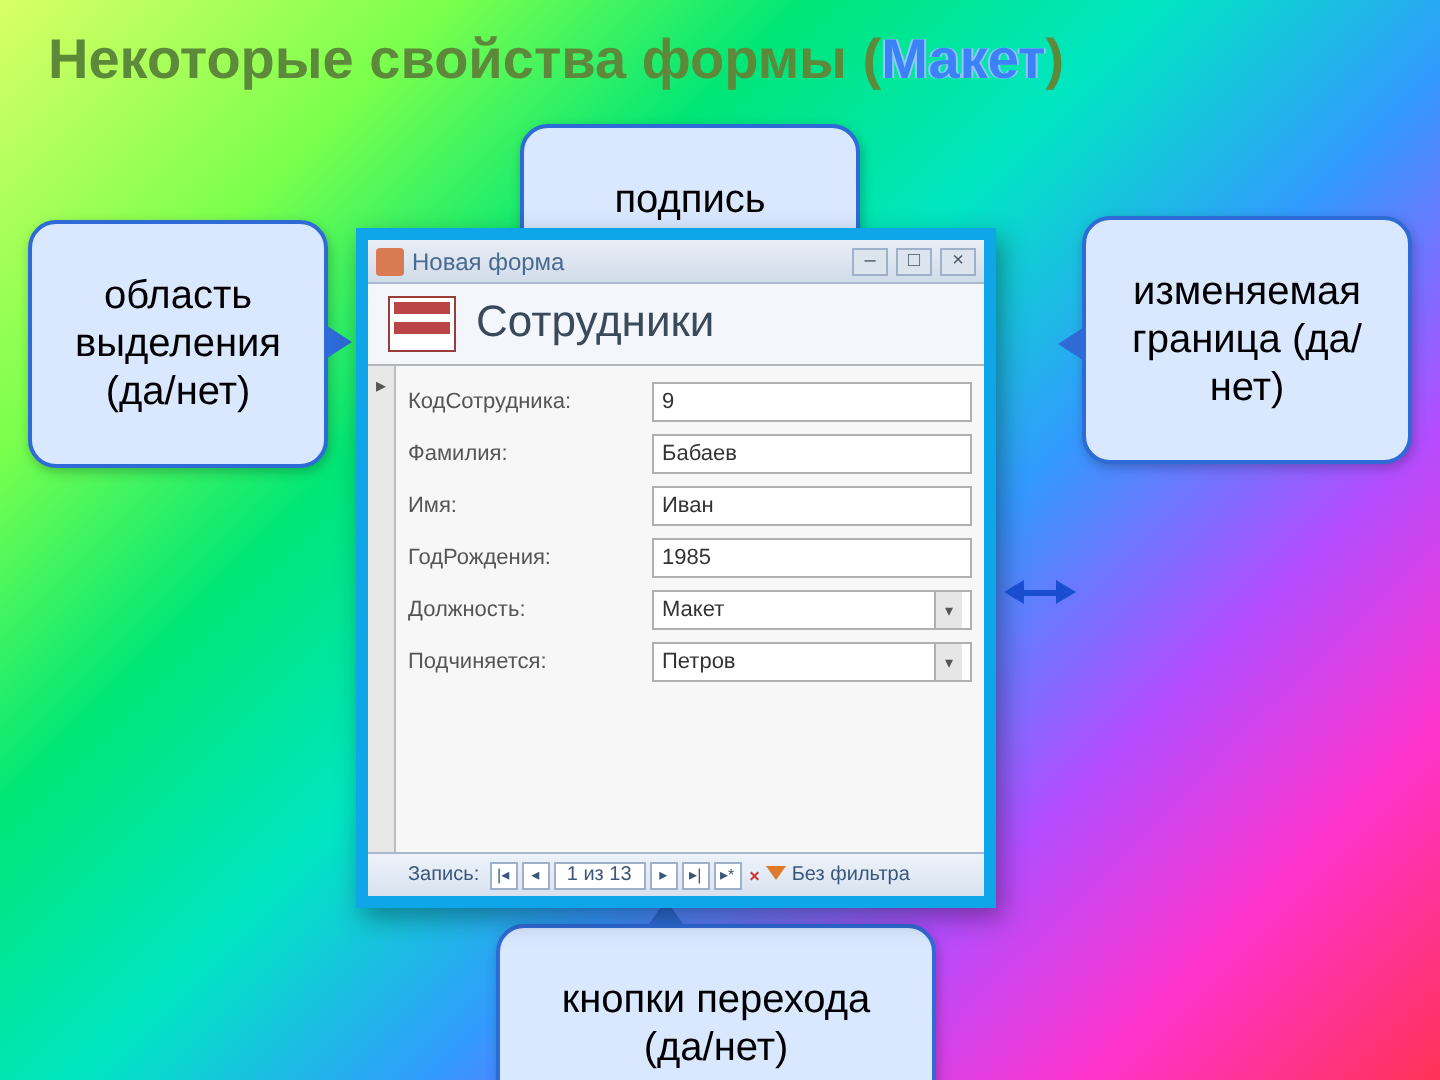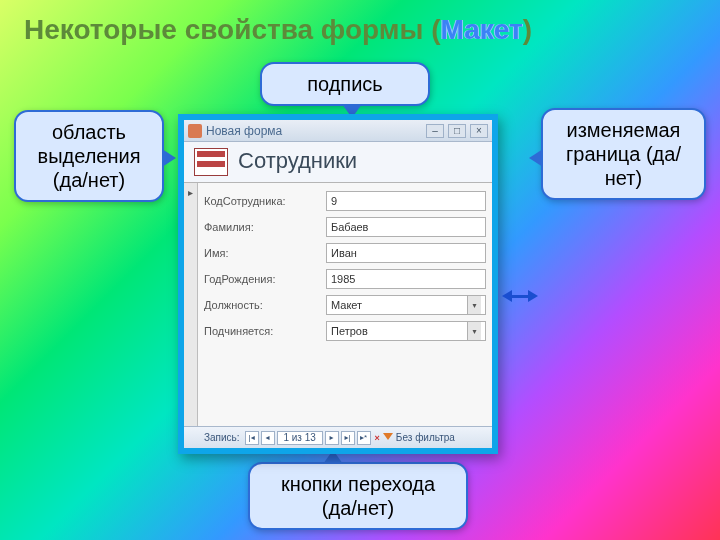--- a/index.html
+++ b/index.html
@@ -20,21 +20,21 @@
     color: #3b82f6;
     text-shadow: 1px 0 #94c4ff, -1px 0 #94c4ff;
   }
 
   
   .callout {
     position: absolute;
     background: #d9e8ff;
     border: 2px solid #2e6bd6;
     border-radius: 14px;
-    padding: 8px 14px;
+    padding: 24px 14px;
     font-size: 20px; line-height: 1.2;
     text-align: center;
     color: #000;
     box-shadow: 1px 2px 6px rgba(0,0,0,.25);
   }
   .callout .tail {
     position: absolute; width: 0; height: 0;
   }
   .c-caption { top: 62px; left: 260px; width: 170px; }
   .c-caption .tail {

